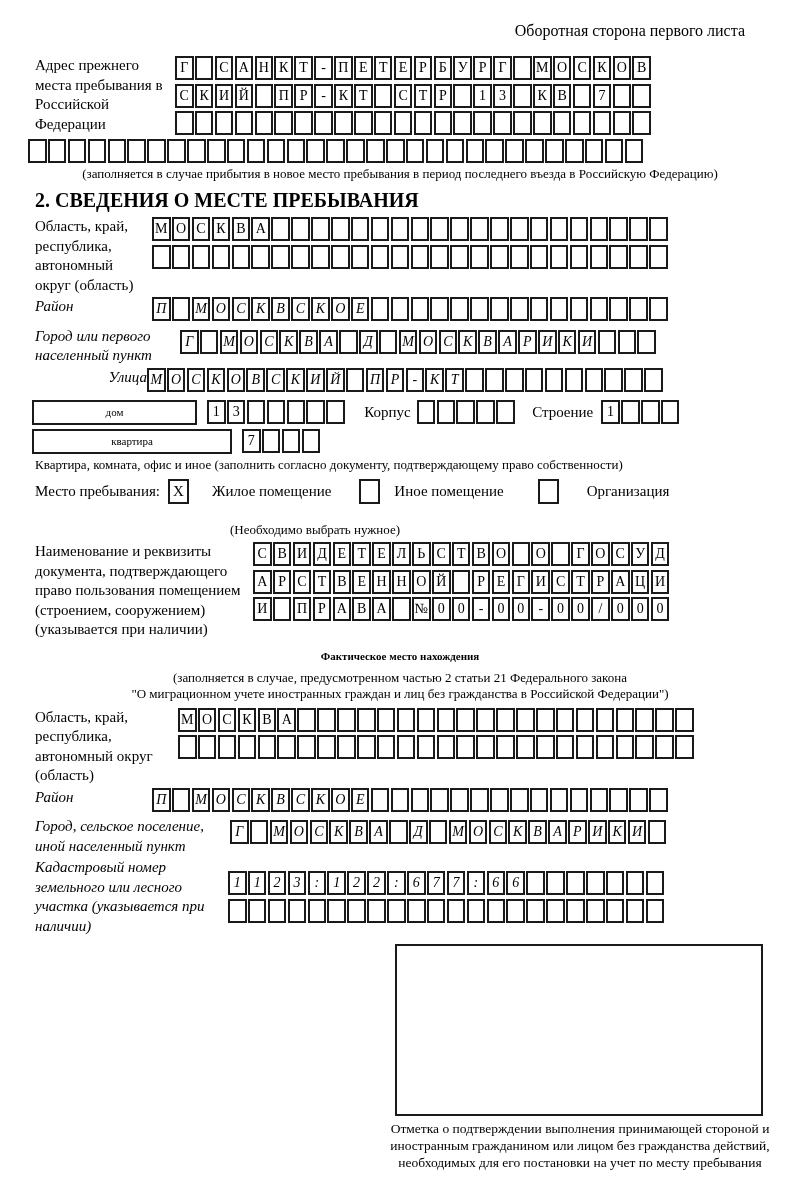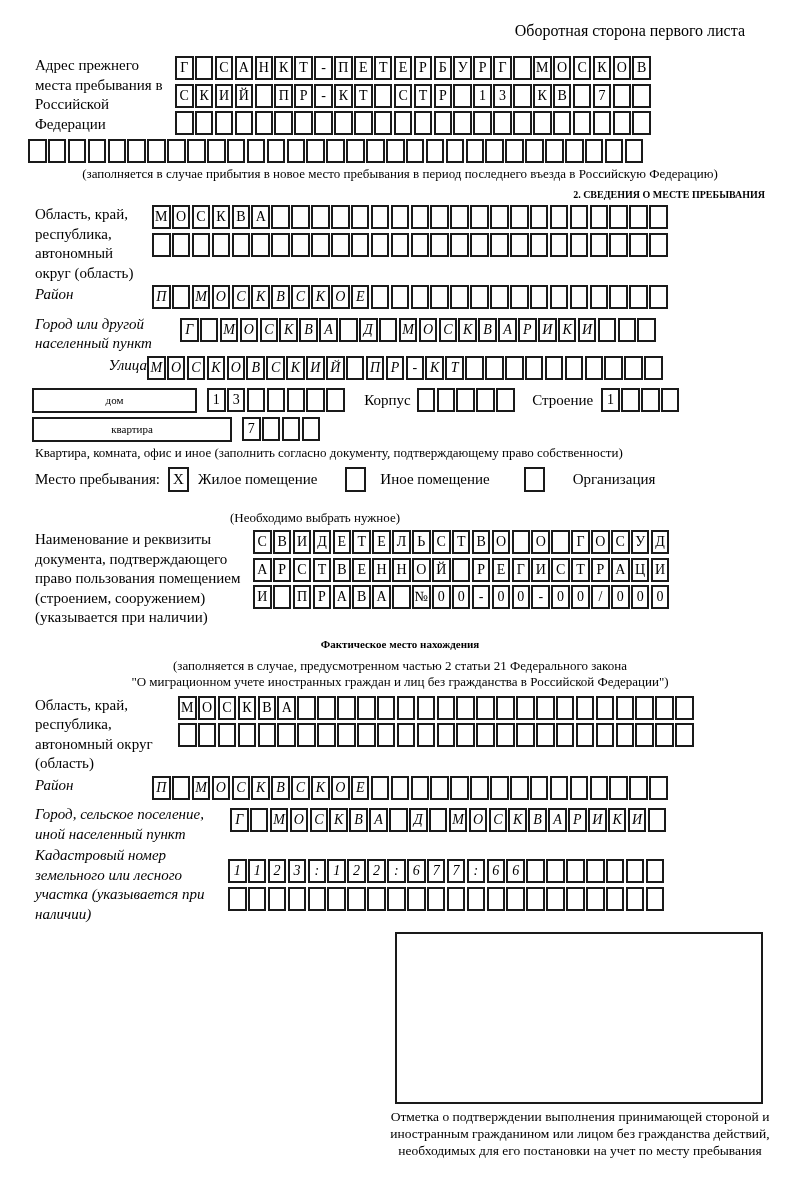--- a/index.html
+++ b/index.html
@@ -32,21 +32,21 @@
     background:#fff;
   }
   .group { display:flex; align-items:flex-start; }
   .flabel { flex:none; font-size:15px; line-height:19.5px; }
   .rows { flex:none; }
   .w140 { width:140px; } .w117 { width:117px; } .w145 { width:145px; }
   .w112 { width:112px;text-align:right; } .w218 { width:218px; } .w143 { width:143px; }
   .w195 { width:195px; } .w193 { width:193px; }
   .caption { font-size:13px; line-height:16px; }
   .center { text-align:center; }
-  .sect-title { text-align:right; font-weight:bold; font-size:10px; margin:7px 0 5px 0; }
+  .sect-title { text-align:left; font-weight:bold; font-size:20px; margin:7px 0 5px 0; }
   .fact-title { text-align:center; font-weight:bold; font-size:11px; margin:10px 0 8px 0; }
   .wide-box {
     flex:none; height:25px; border:2px solid #1a1a1a;
     display:inline-flex; align-items:center; justify-content:center;
     font-size:11px; background:#fff;
   }
   .inline-lbl { font-size:15px; line-height:25px; flex:none; }
   .checkbox {
     flex:none; width:21px; height:25px; border:2px solid #1a1a1a;
     display:inline-flex; align-items:center; justify-content:center;
@@ -282,21 +282,21 @@
           <span class="cell"></span>
           <span class="cell"></span>
           <span class="cell"></span>
           <span class="cell"></span>
           <span class="cell"></span>
         </div>
     </div>
   </div>
 
   <div class="group mt2">
-    <div class="flabel w145">Город или другой населенный пункт</div>
+    <div class="flabel w145">Город или первого населенный пункт</div>
     <div class="rows" style="padding-top:3px;">
       <div class="box-row">
           <span class="cell">Г</span>
           <span class="cell"></span>
           <span class="cell">М</span>
           <span class="cell">О</span>
           <span class="cell">С</span>
           <span class="cell">К</span>
           <span class="cell">В</span>
           <span class="cell">А</span>
@@ -389,21 +389,21 @@
         <span class="cell"></span>
         <span class="cell"></span>
         <span class="cell"></span>
       </div>
   </div>
   <div class="caption" style="margin-top:3px;">Квартира, комната, офис и иное (заполнить согласно документу, подтверждающему право собственности)</div>
 
   <div class="stay-row">
     <div class="inline-lbl">Место пребывания:</div>
     <div class="checkbox" style="margin-left:8px;">X</div>
-    <div class="inline-lbl" style="margin-left:9px;">Жилое помещение</div>
+    <div class="inline-lbl" style="margin-left:23px;">Жилое помещение</div>
     <div class="checkbox" style="margin-left:28px;"></div>
     <div class="inline-lbl" style="margin-left:14px;">Иное помещение</div>
     <div class="checkbox" style="margin-left:34px;"></div>
     <div class="inline-lbl" style="margin-left:28px;">Организация</div>
   </div>
   <div class="caption" style="width:560px;text-align:center;margin-top:18px;">(Необходимо выбрать нужное)</div>
 
   <div class="group mt4">
     <div class="flabel w218">Наименование и реквизиты документа, подтверждающего право пользования помещением (строением, сооружением) (указывается при наличии)</div>
     <div class="rows">

